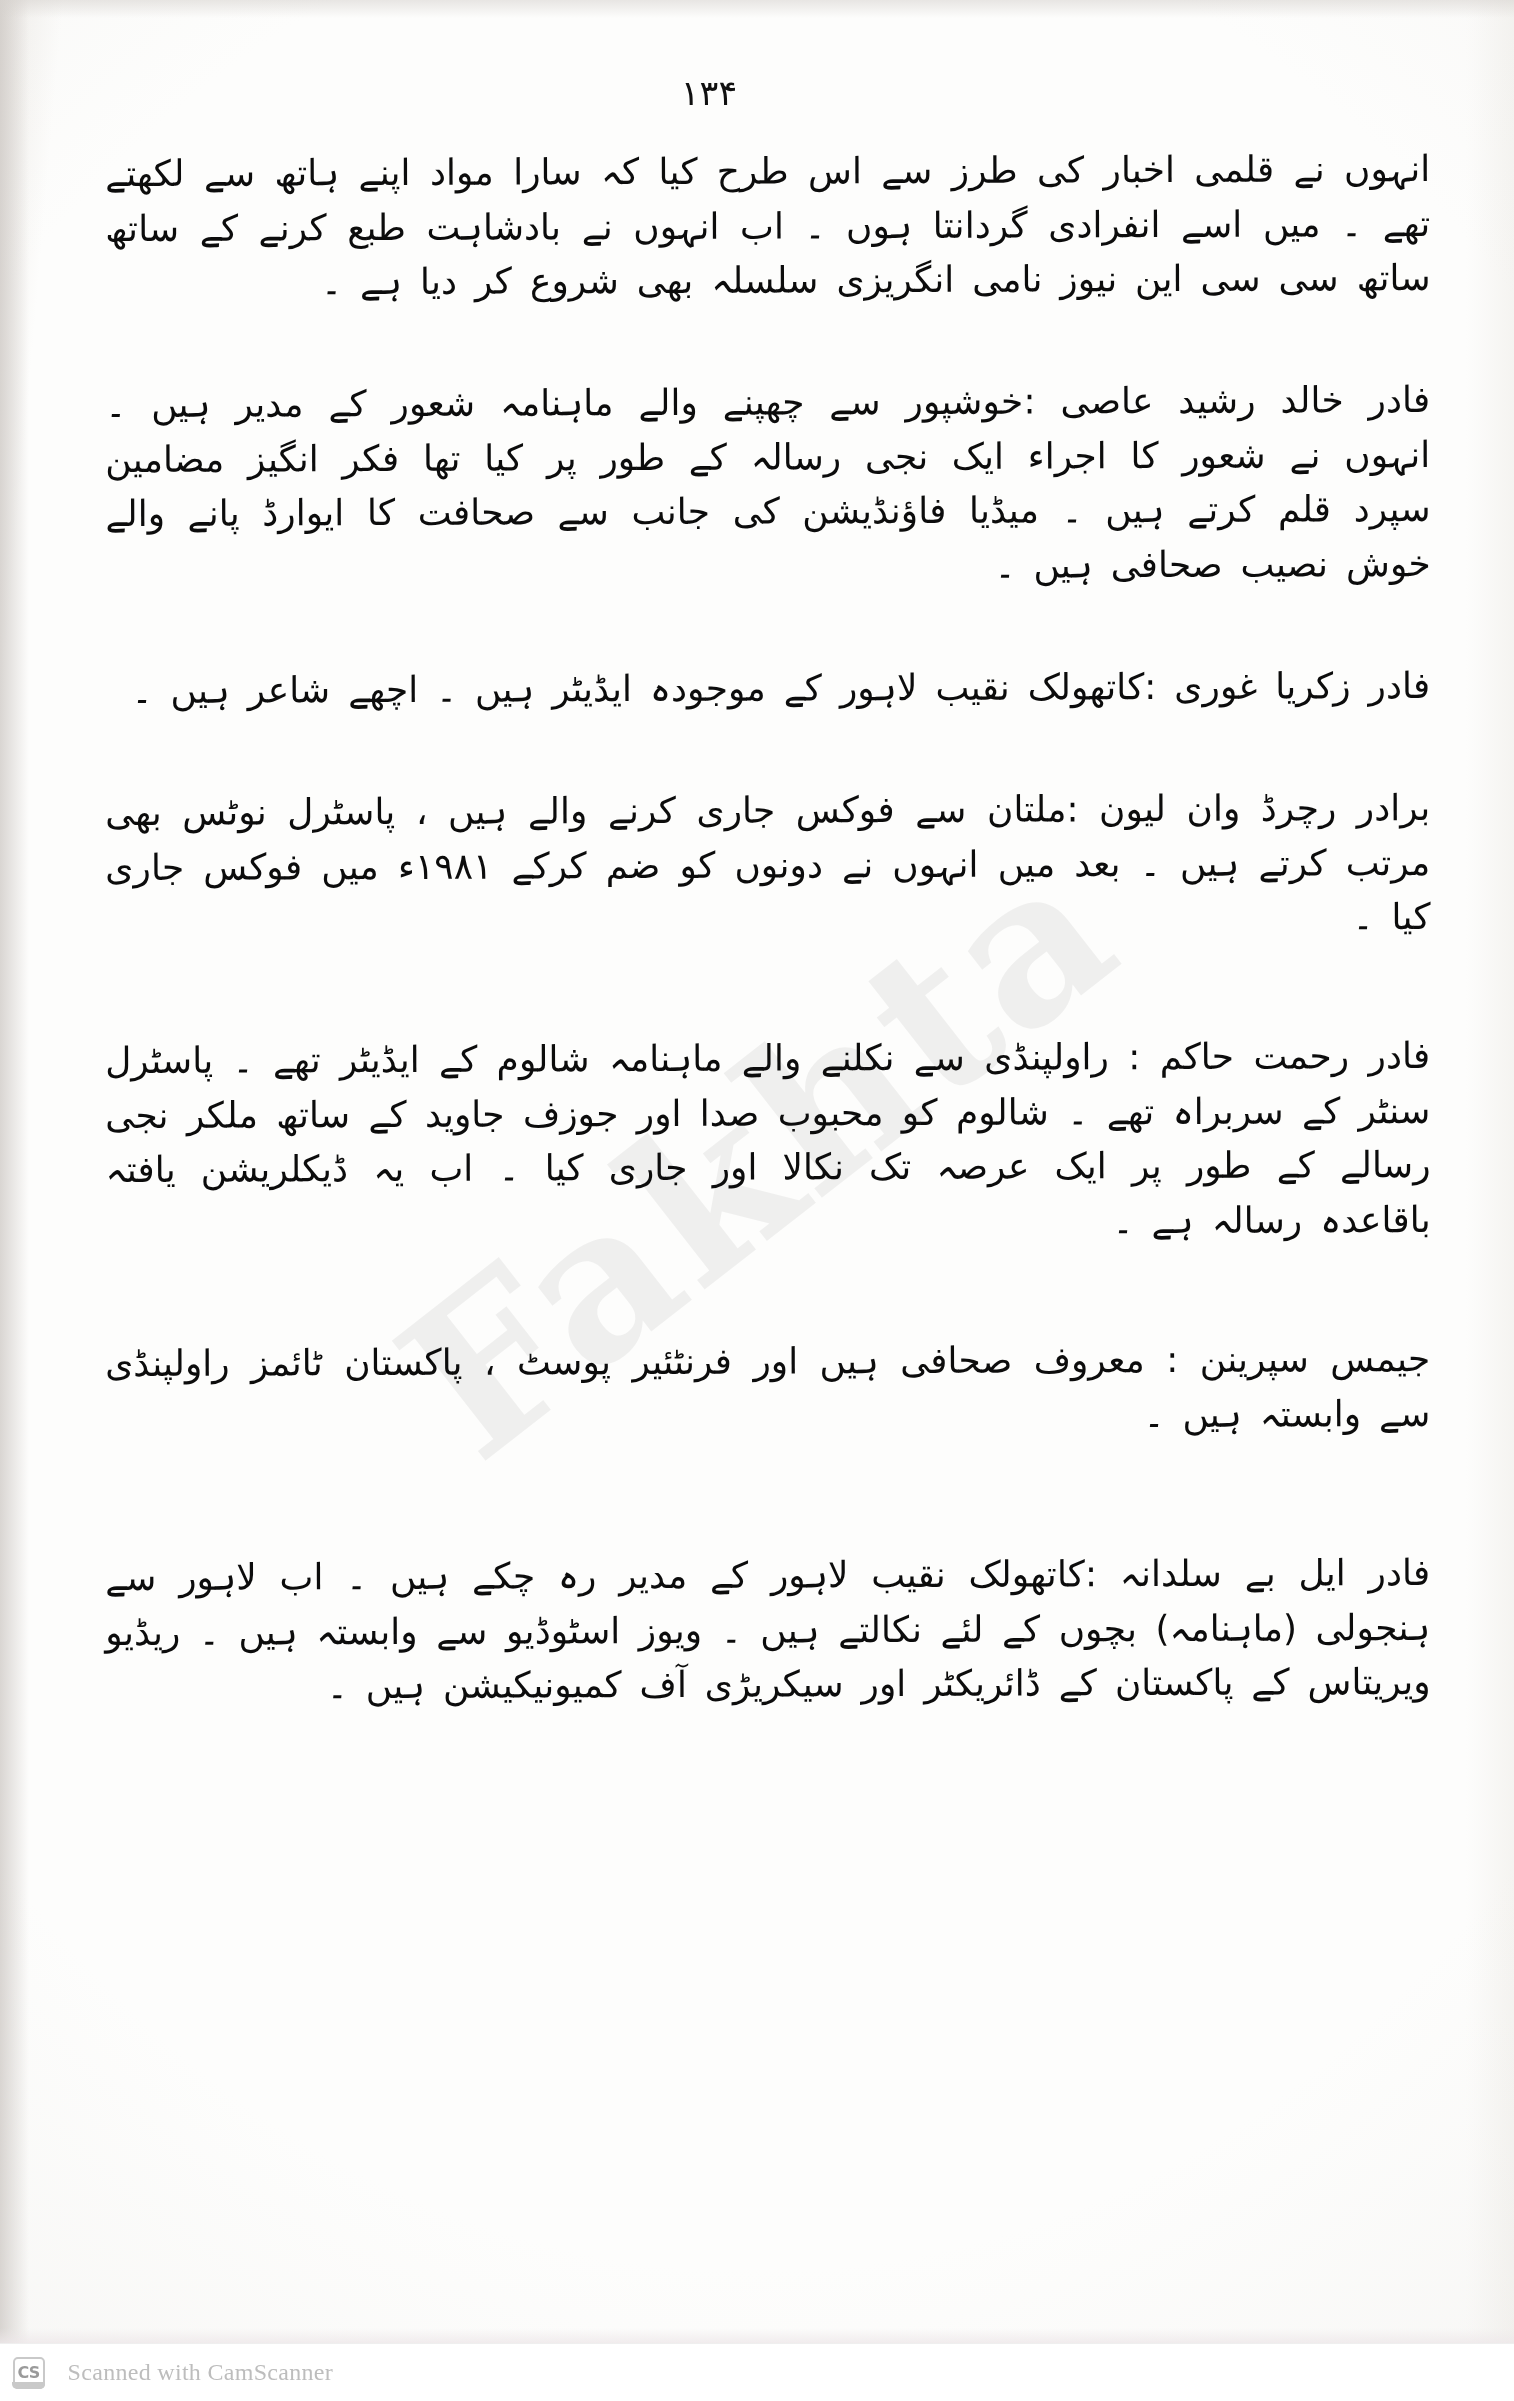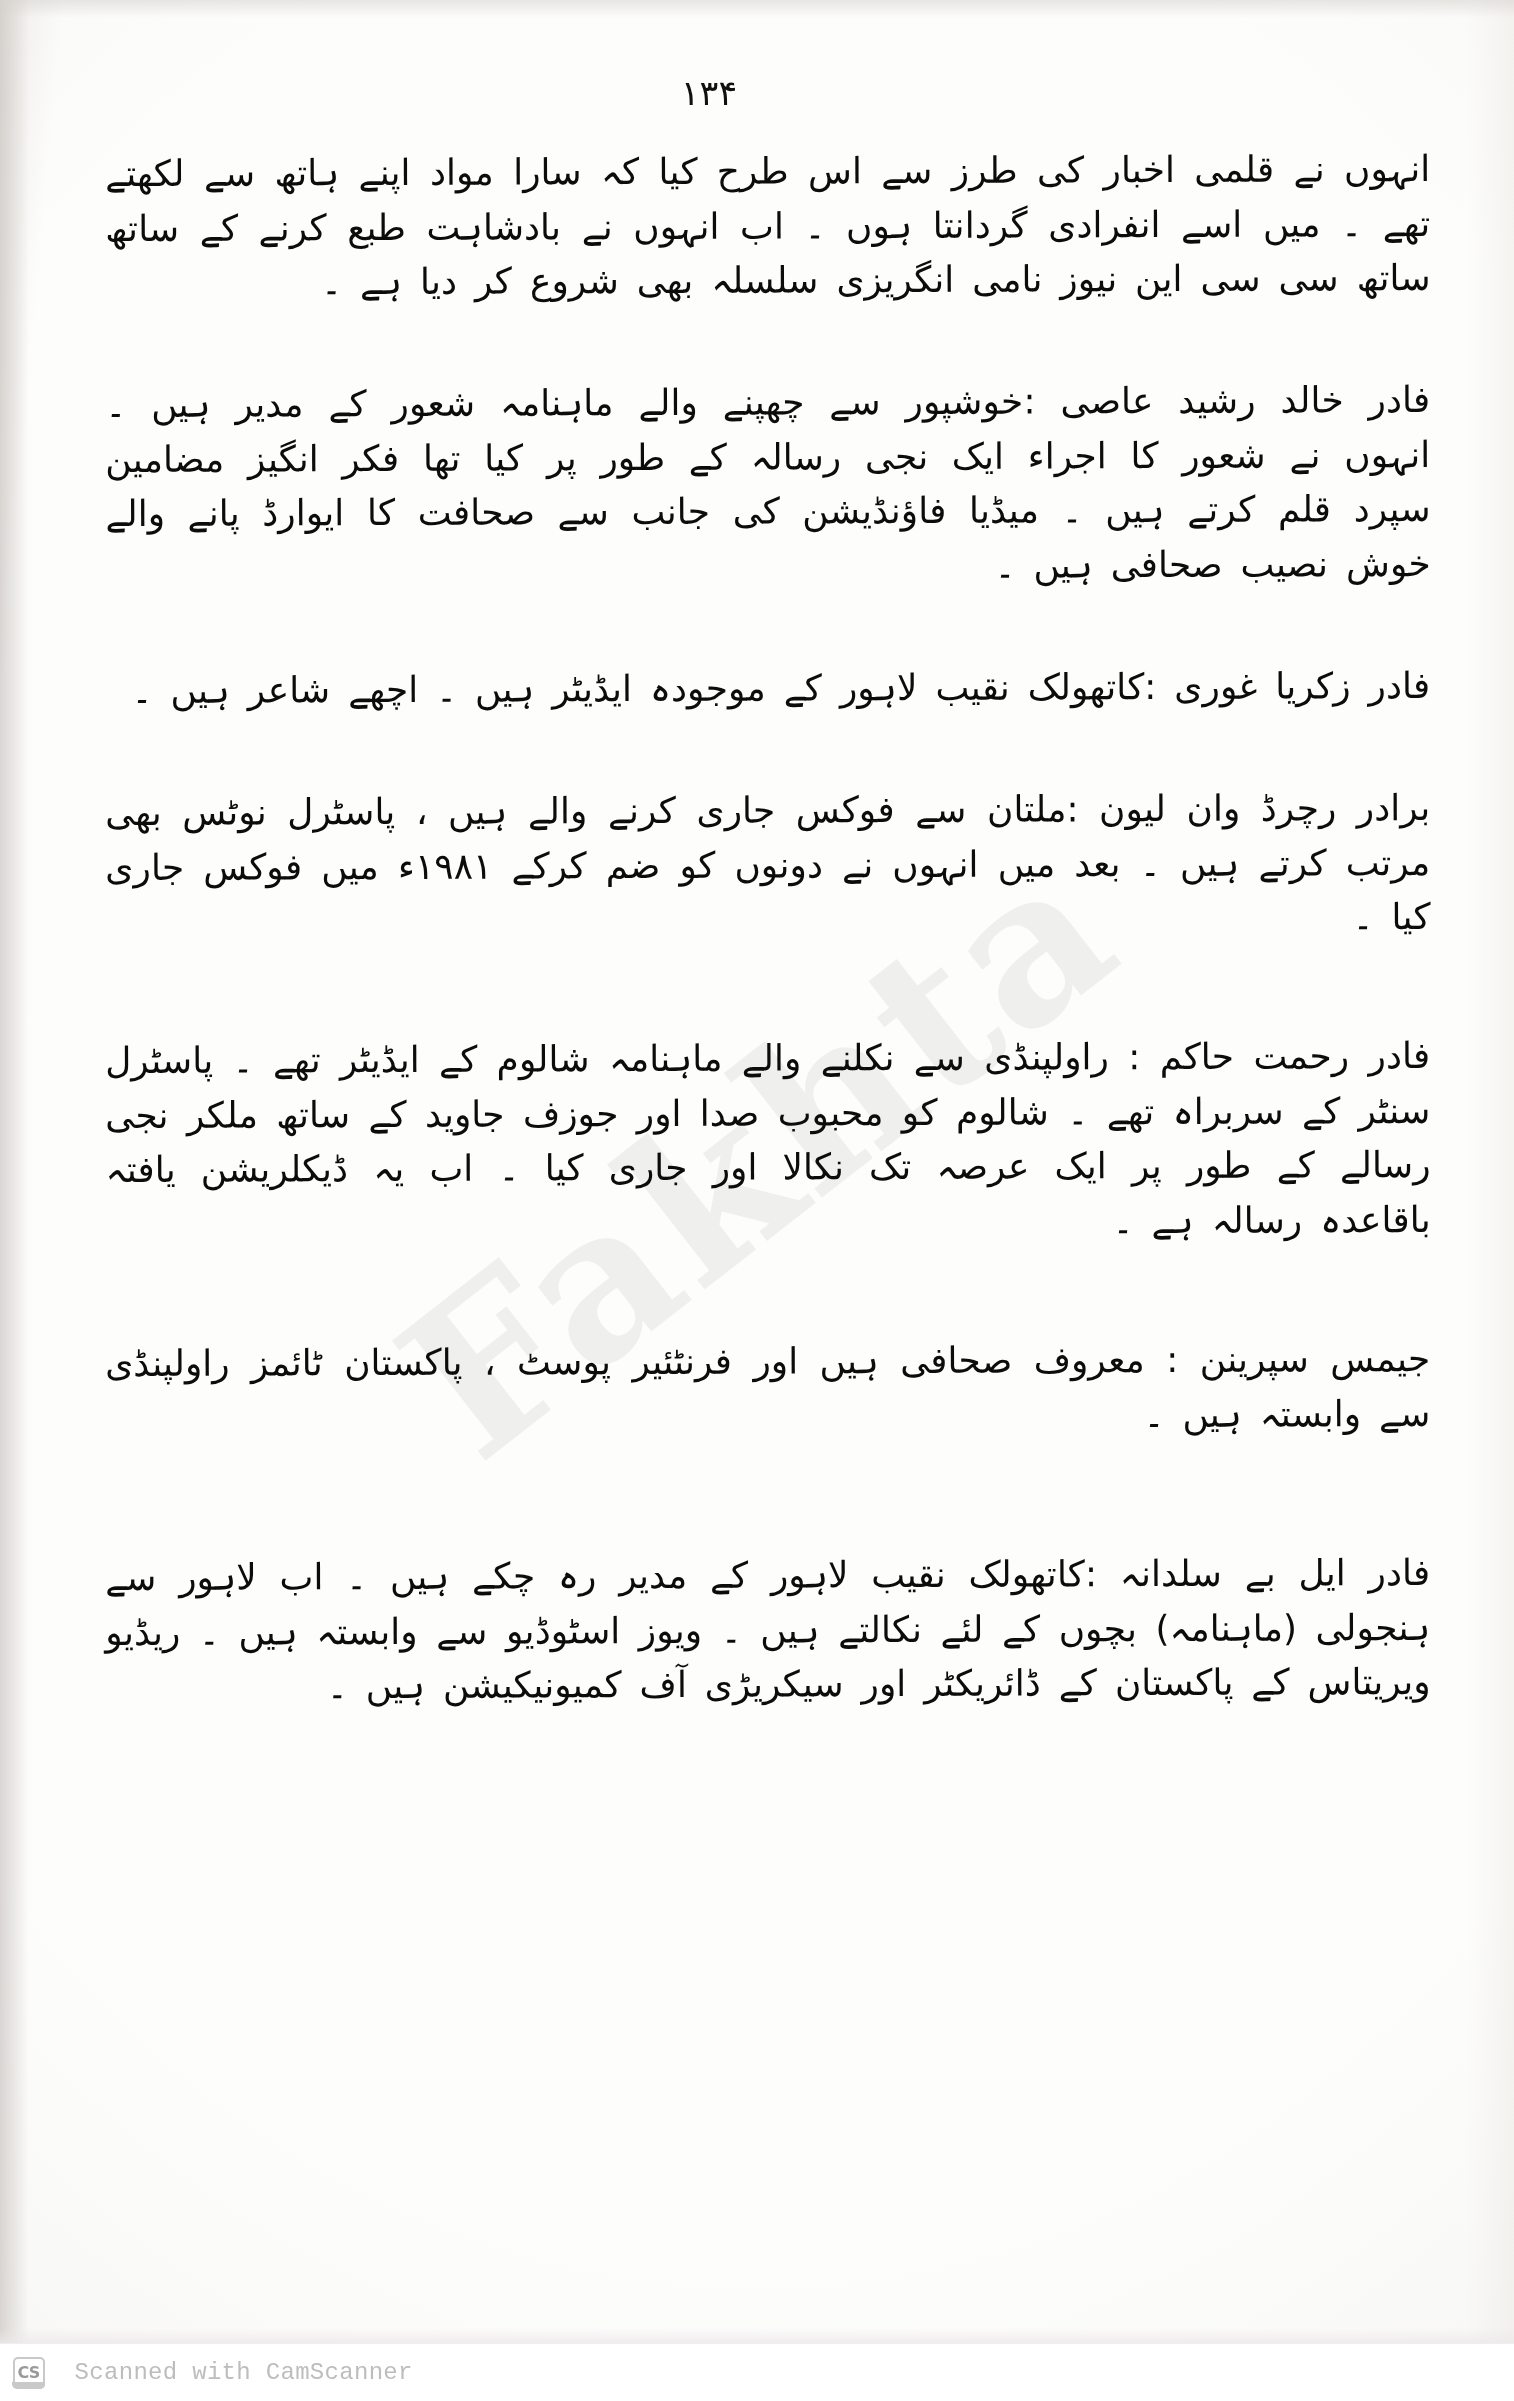--- a/index.html
+++ b/index.html
@@ -109,21 +109,21 @@
   
   .scan-footer {
     position: absolute;
     left: 0;
     bottom: 0;
     width: 1515px;
     height: 58px;
     background: #ffffff;
     display: flex;
     align-items: center;
-    gap: 30px;
+    gap: 23px;
     padding-left: 12.6px;
     box-sizing: border-box;
     border-top: 0.7px solid #efefef;
   }
   .cs-logo {
     position: relative;
     width: 32px;
     height: 32px;
     border-radius: 4.9px;
     background: #ffffff;
@@ -144,21 +144,21 @@
   .cs-logo::after {
     content: "";
     position: absolute;
     left: -2.8px; right: -2.8px; bottom: -2.8px;
     height: 7.7px;
     background: #c9c9c9;
     border-bottom-left-radius: 4.9px;
     border-bottom-right-radius: 4.9px;
   }
   .cs-text {
-    font-family: Liberation Mono, monospace;
+    font-family: Liberation Serif, serif;
     font-size: 24px;
     color: #bdbdbd;
     letter-spacing: 0.3px;
   }
   .footer-noise {
     position: absolute;
     left: 0;
     bottom: 58px;
     width: 1515px;
     height: 15.3px;

